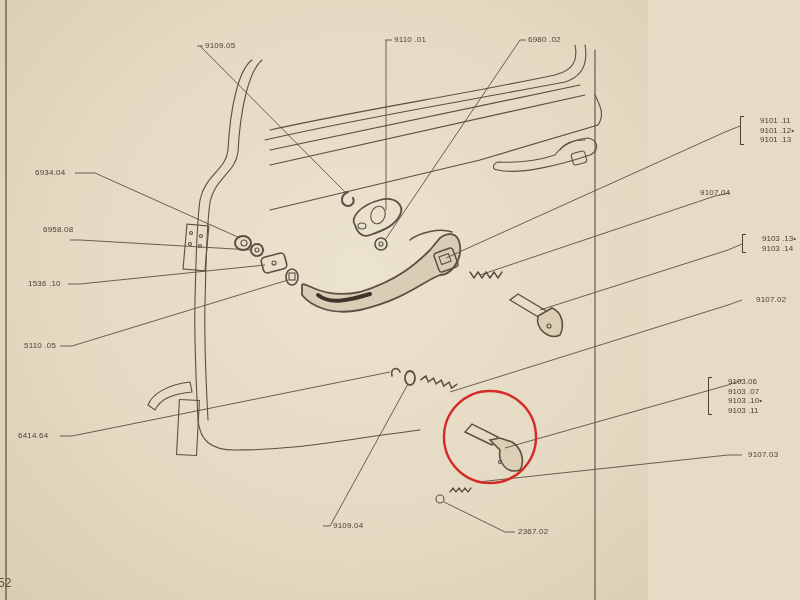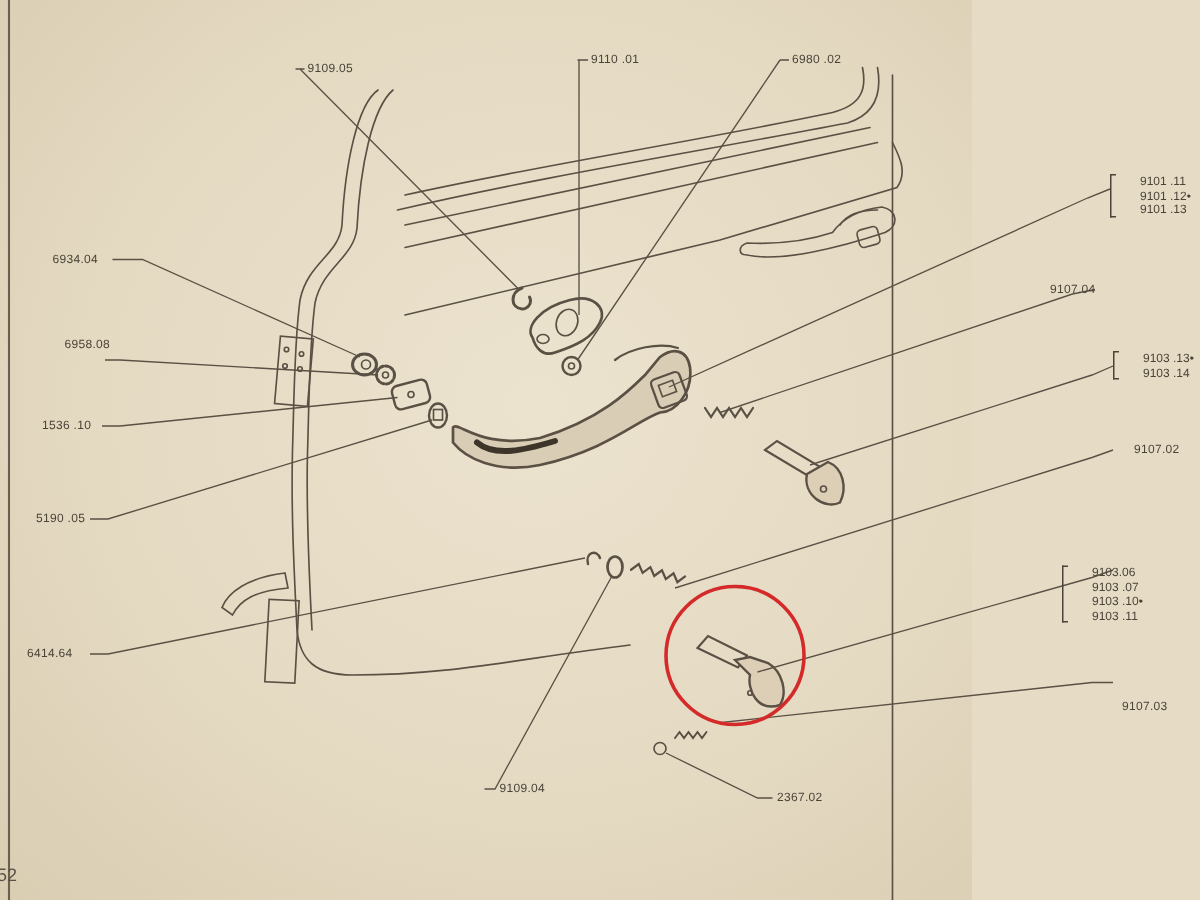--- a/index.html
+++ b/index.html
@@ -112,25 +112,25 @@
 
   <circle cx="490" cy="437" r="46" fill="none" stroke="#d42a2a" stroke-width="2.4"></circle>
 </svg>
 
 <div class="lbl" style="left:205px;top:41px;">9109.05</div>
 <div class="lbl" style="left:394px;top:35px;">9110 .01</div>
 <div class="lbl" style="left:528px;top:35px;">6980 .02</div>
 <div class="lbl" style="left:35px;top:168px;">6934.04</div>
 <div class="lbl" style="left:32px;top:225px;margin-left:11px;">6958.08</div>
 <div class="lbl" style="left:28px;top:279px;">1536 .10</div>
-<div class="lbl" style="left:24px;top:341px;">5190 .05</div>
+<div class="lbl" style="left:24px;top:341px;">5110 .05</div>
 <div class="lbl" style="left:18px;top:431px;">6414.64</div>
 <div class="lbl" style="left:700px;top:188px;">9107.04</div>
 <div class="lbl" style="left:744px;top:295px;margin-left:12px;">9107.02</div>
-<div class="lbl" style="left:748px;top:450px;margin-top:16px;">9107.03</div>
+<div class="lbl" style="left:748px;top:450px;">9107.03</div>
 <div class="lbl" style="left:333px;top:521px;">9109.04</div>
 <div class="lbl" style="left:518px;top:527px;">2367.02</div>
 
 <div class="grp" style="left:740px;top:116px;">
   <div>9101 .11</div>
   <div>9101 .12•</div>
   <div>9101 .13</div>
 </div>
 <div class="grp" style="left:742px;top:234px;">
   <div>9103 .13•</div>

